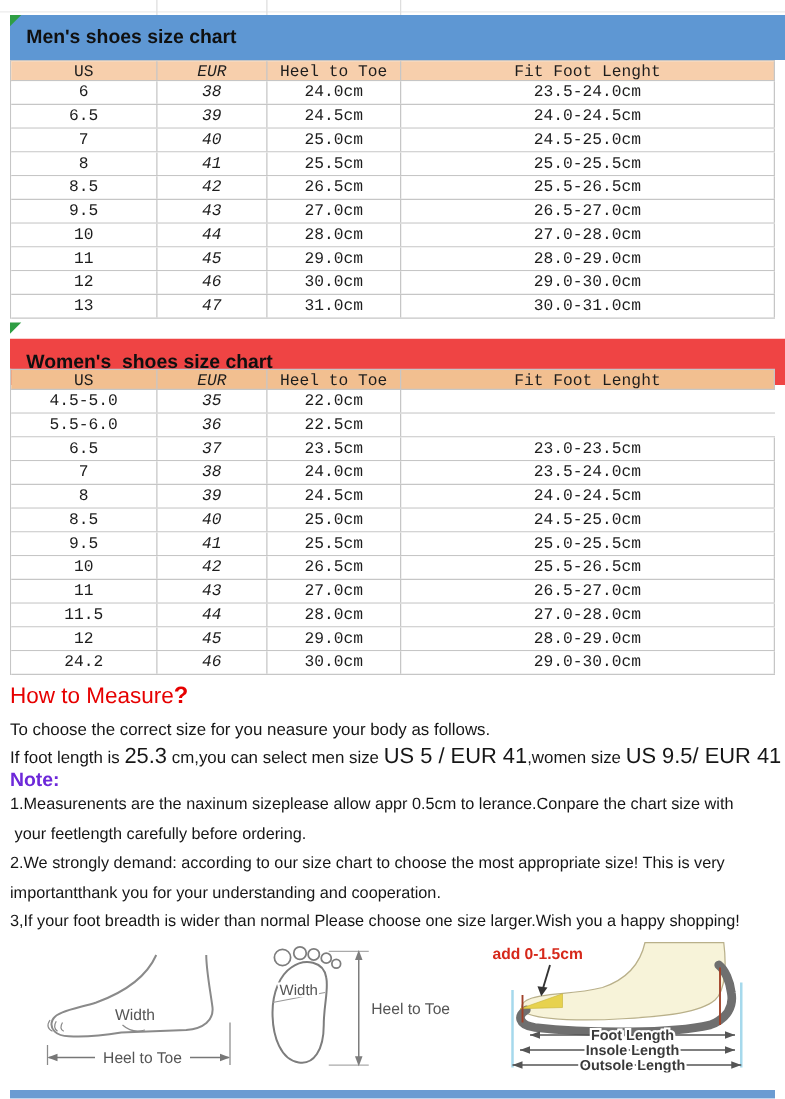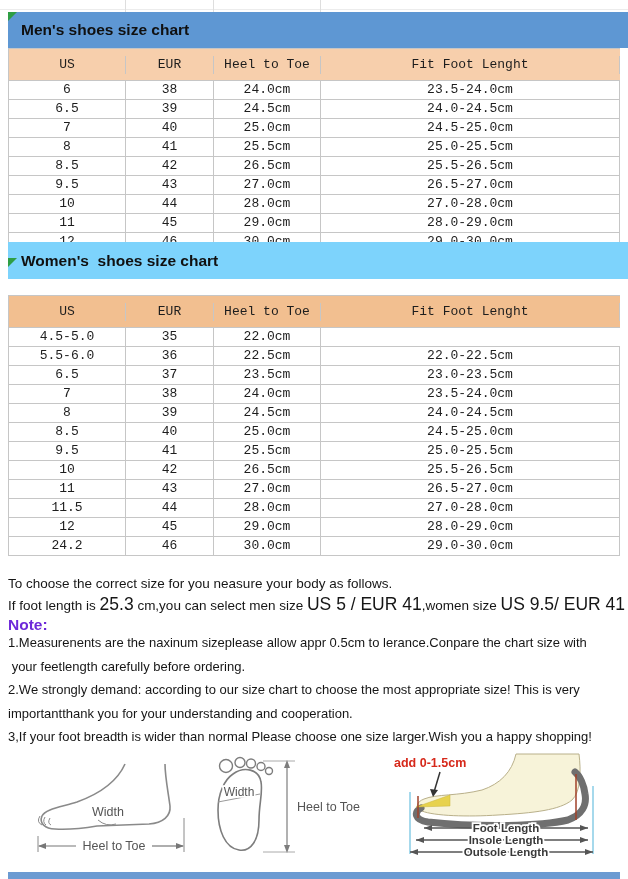--- a/index.html
+++ b/index.html
@@ -6,39 +6,39 @@
   #frame{position:relative;width:628px;height:879px;background:#ffffff;overflow:hidden;
          font-family:"Liberation Sans",sans-serif;color:#161616;}
 
   
   .vgrid{position:absolute;top:0;height:12px;width:1px;background:#dedede;}
   .hgrid{position:absolute;top:9px;left:0;width:628px;height:1px;background:#ececec;}
 
   
   .bar{position:absolute;left:8px;width:620px;display:flex;align-items:center;}
   .bar.men{top:12px;height:36px;background:#5e97d3;}
-  .bar.women{top:242px;height:37px;background:#7dd3fc;}
+  .bar.women{top:271px;height:37px;background:#ef4444;}
   .bar-title{font-weight:bold;font-size:15.5px;color:#101010;padding-left:13px;white-space:pre;text-align:right;}
   .tri{position:absolute;width:0;height:0;border-top:9px solid #2f9e44;border-right:9px solid transparent;}
   .tri.men{left:8px;top:12px;}
   .tri.women{left:8px;top:258px;}
 
   
   .sizetable{position:absolute;left:8px;width:612px;box-sizing:border-box;
              font-family:"Liberation Mono","DejaVu Sans Mono",monospace;font-size:13px;color:#1d1d1d;
              border-left:1px solid #c6c6c6;border-top:1px solid #c6c6c6;}
   .mens-table{top:48px;}
   .womens-table{top:295px;}
   .trow{display:flex;height:19px;box-sizing:border-box;border-bottom:1px solid #c6c6c6;background:#fff;}
-  .thr{height:32px;align-items:center;}
+  .thr{height:16px;}
   .mens-table .thr{background:#f7cfac;}
   .womens-table .thr{background:#f2bf90;}
   .td{box-sizing:border-box;border-right:1px solid #c6c6c6;text-align:center;line-height:17px;overflow:hidden;}
   .thr .td{line-height:18px;}
-  .c0{width:117px;}.c1{width:88px;}.c2{width:107px;}.c3{flex:1;}
+  .c0{width:117px;}.c1{width:88px;font-style:italic;}.c2{width:107px;}.c3{flex:1;}
 
   
   .h2m{position:absolute;left:8px;top:546px;font-size:18px;color:#e60000;font-weight:500;}
   .h2m b{font-weight:800;font-size:19px;}
   .intro{position:absolute;left:8px;top:576px;font-size:13.5px;}
   .example{position:absolute;left:8px;top:594px;white-space:pre;}
   .example .sm{font-size:13.5px;}
   .example .lg{font-size:17.5px;}
   .notelabel{position:absolute;left:8px;top:616px;font-size:15.5px;color:#6d28d9;font-weight:600;}
   .notes{position:absolute;left:8px;top:631px;width:614px;font-size:13px;line-height:23.5px;white-space:pre-wrap;}
@@ -157,21 +157,20 @@
     <div>
         <div class="trow">
         <div class="td c0">4.5-5.0</div>
         <div class="td c1">35</div>
         <div class="td c2">22.0cm</div>
       </div>
         <div class="trow">
         <div class="td c0">5.5-6.0</div>
         <div class="td c1">36</div>
         <div class="td c2">22.5cm</div>
-        <div class="td c3">22.0-22.5cm</div>
       </div>
         <div class="trow">
         <div class="td c0">6.5</div>
         <div class="td c1">37</div>
         <div class="td c2">23.5cm</div>
         <div class="td c3">23.0-23.5cm</div>
       </div>
         <div class="trow">
         <div class="td c0">7</div>
         <div class="td c1">38</div>
@@ -222,20 +221,21 @@
       </div>
         <div class="trow">
         <div class="td c0">24.2</div>
         <div class="td c1">46</div>
         <div class="td c2">30.0cm</div>
         <div class="td c3">29.0-30.0cm</div>
       </div>
       </div>
   </div>
 
+  <div class="h2m"><span>How to Measure</span><b>?</b></div>
   <div class="intro">To choose the correct size for you neasure your body as follows.</div>
   <div class="example"><span class="sm">If foot length is </span><span class="lg">25.3</span><span class="sm"> cm,you can select men size </span><span class="lg">US 5 / EUR 41</span><span class="sm">,women size </span><span class="lg">US 9.5/ EUR 41</span></div>
   <div class="notelabel">Note:</div>
   <div class="notes"><div>1.Measurenents are the naxinum sizeplease allow appr 0.5cm to lerance.Conpare the chart size with</div><div> your feetlength carefully before ordering.</div><div>2.We strongly demand: according to our size chart to choose the most appropriate size! This is very</div><div>importantthank you for your understanding and cooperation.</div><div>3,If your foot breadth is wider than normal Please choose one size larger.Wish you a happy shopping!</div></div>
 
   <svg class="diagram dg-left" width="175" height="100" viewBox="0 0 175 100">
     <path d="M99,6 C91,24 73,36 51,44 C35,49 19,51 16,58 C13,65 19,71 29,71 C45,72 59,70 71,68 L123,66 C137,65 145,58 144,48 C142,33 139,18 139,6" fill="none" stroke="#8a8a8a" stroke-width="1.6"></path>
     <path d="M14,58 q-4,6 2,9 m3,-8 q-3,5 1,8 m4,-7 q-3,5 1,7" fill="none" stroke="#8a8a8a" stroke-width="1"></path>
     <path d="M72,62 q8,7 18,4" fill="none" stroke="#8a8a8a" stroke-width="1"></path>
     <text x="66" y="58" class="lbl">Width</text>

